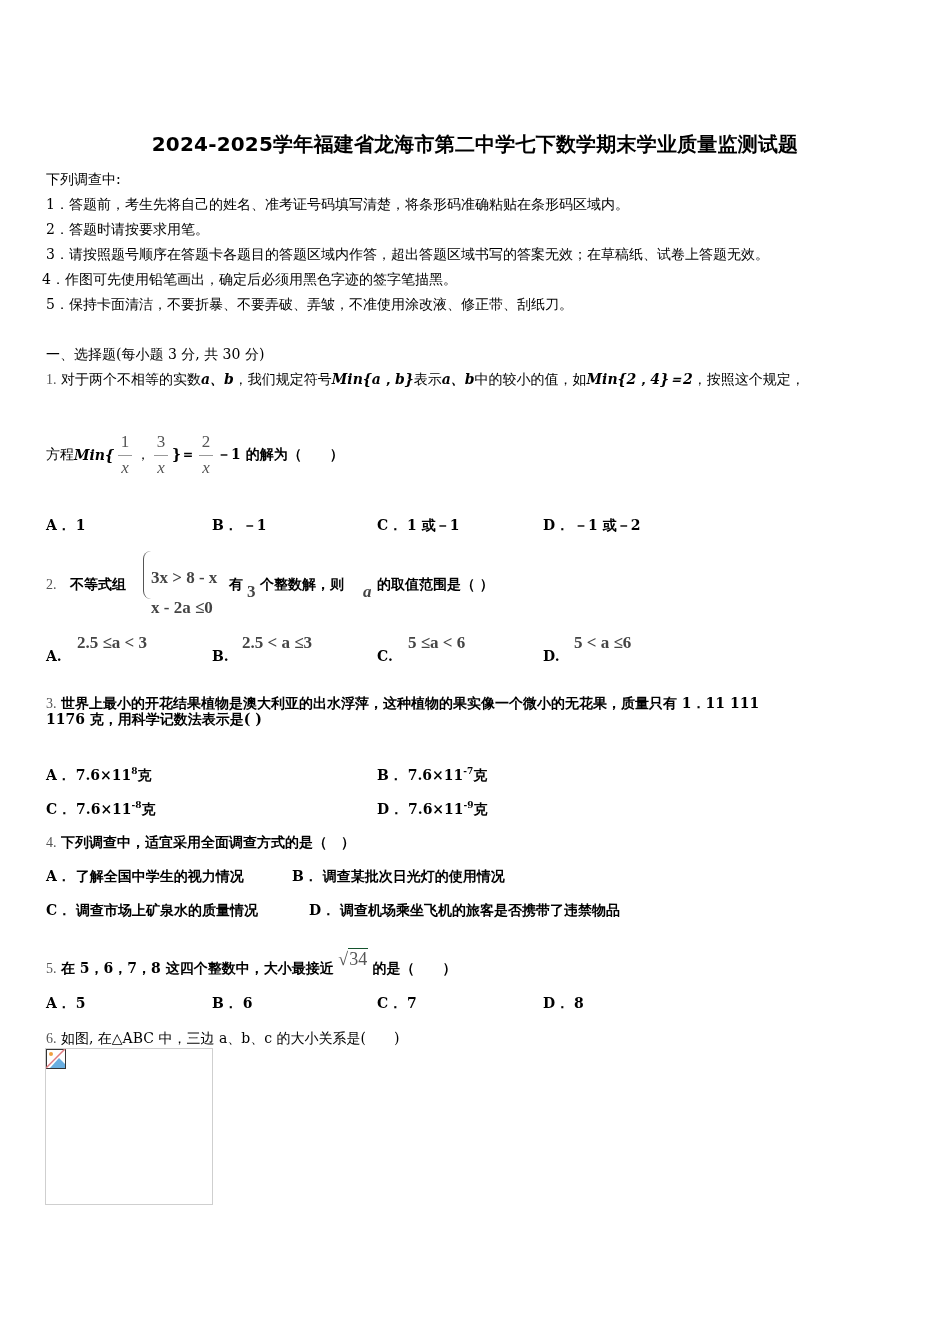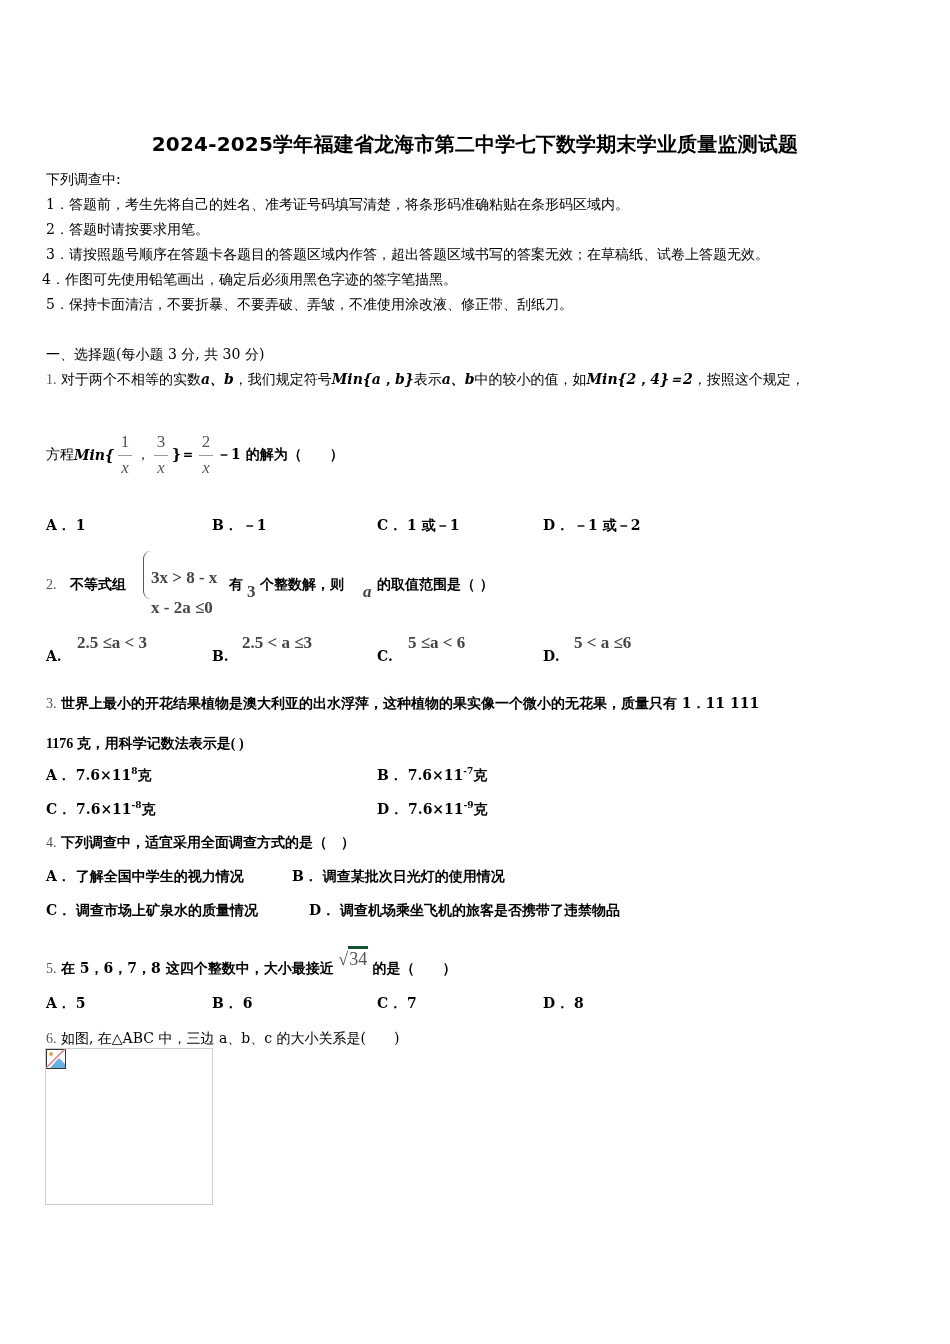--- a/index.html
+++ b/index.html
@@ -14,21 +14,21 @@
   .num { font-family: "Liberation Serif", serif; color: #555; }
   .math { font-family: "Liberation Serif", serif; color: #444; font-size: 17px; font-weight: bold; }
   .frac { display: inline-block; vertical-align: middle; text-align: center; position: relative; margin: 0 4px; }
   .frac .n { display: block; font-family: "Liberation Serif", serif; color: #555; font-size: 17px; line-height: 22px; }
   .frac .bar { display: block; height: 1px; background: #999; width: 14px; margin: 2px auto; }
   .frac .d { display: block; font-family: "Liberation Serif", serif; font-style: italic; color: #555; font-size: 17px; line-height: 20px; }
   .brace { position: absolute; left: 0; top: 2px; width: 8px; height: 48px; border-left: 1px solid #555; border-radius: 8px 0 0 8px; }
   sup { font-size: 9px; vertical-align: 6px; }
   .sqrt { display: inline-block; position: relative; font-family: "Liberation Serif", serif; font-size: 18px; color: #555; padding-left: 10px; }
   .sqrt .rad { position: absolute; left: 0; top: 0; font-size: 18px; }
-  .sqrt .over { border-top: 3px solid #14532d; padding: 0 1px; }
+  .sqrt .over { border-top: 1px solid #14532d; padding: 0 1px; }
   .imgbox { position: absolute; left: 45px; top: 1048px; width: 168px; height: 157px; border: 1px solid #cfcfcf; box-sizing: border-box; }
   .broken { position: absolute; left: 0; top: 0; width: 20px; height: 20px; }
 </style>
 </head>
 <body>
 
 <div>
 
   <div class="abs title">2024-2025学年福建省龙海市第二中学七下数学期末学业质量监测试题</div>
 
@@ -69,21 +69,21 @@
   <div class="abs t14 b" style="left:46px; top:629px;">A.</div>
   <div class="abs math" style="left:77px; top:614px;">2.5 ≤a &lt; 3</div>
   <div class="abs t14 b" style="left:212px; top:629px;">B.</div>
   <div class="abs math" style="left:242px; top:614px;">2.5 &lt; a ≤3</div>
   <div class="abs t14 b" style="left:377px; top:629px;">C.</div>
   <div class="abs math" style="left:408px; top:614px;">5 ≤a &lt; 6</div>
   <div class="abs t14 b" style="left:543px; top:629px;">D.</div>
   <div class="abs math" style="left:574px; top:614px;">5 &lt; a ≤6</div>
 
   <div class="abs t14" style="left:46px; top:676px;"><span class="num">3.</span> <span class="b">世界上最小的开花结果植物是澳大利亚的出水浮萍，这种植物的果实像一个微小的无花果，质量只有 1．11 111</span></div>
-  <div class="abs t14 b" style="left:46px; top:716px;font-family:Liberation Serif, serif;">1176 克，用科学记数法表示是(   )</div>
+  <div class="abs t14 b" style="left:46px; top:692px;">1176 克，用科学记数法表示是(   )</div>
   <div class="abs t14 b" style="left:46px; top:747px;"><span>A．</span> <span>7.6×11</span><sup>8</sup><span>克</span></div>
   <div class="abs t14 b" style="left:377px; top:747px;"><span>B．</span> <span>7.6×11</span><sup>-7</sup><span>克</span></div>
   <div class="abs t14 b" style="left:46px; top:781px;"><span>C．</span> <span>7.6×11</span><sup>-8</sup><span>克</span></div>
   <div class="abs t14 b" style="left:377px; top:781px;text-align:right;"><span>D．</span> <span>7.6×11</span><sup>-9</sup><span>克</span></div>
 
   <div class="abs t14" style="left:46px; top:815px;"><span class="num">4.</span> <span class="b">下列调查中，适宜采用全面调查方式的是（　）</span></div>
   <div class="abs t14 b" style="left:46px; top:849px;"><span>A．</span> <span>了解全国中学生的视力情况</span></div>
   <div class="abs t14 b" style="left:292px; top:849px;"><span>B．</span> <span>调查某批次日光灯的使用情况</span></div>
   <div class="abs t14 b" style="left:46px; top:883px;"><span>C．</span> <span>调查市场上矿泉水的质量情况</span></div>
   <div class="abs t14 b" style="left:309px; top:883px;"><span>D．</span> <span>调查机场乘坐飞机的旅客是否携带了违禁物品</span></div>

